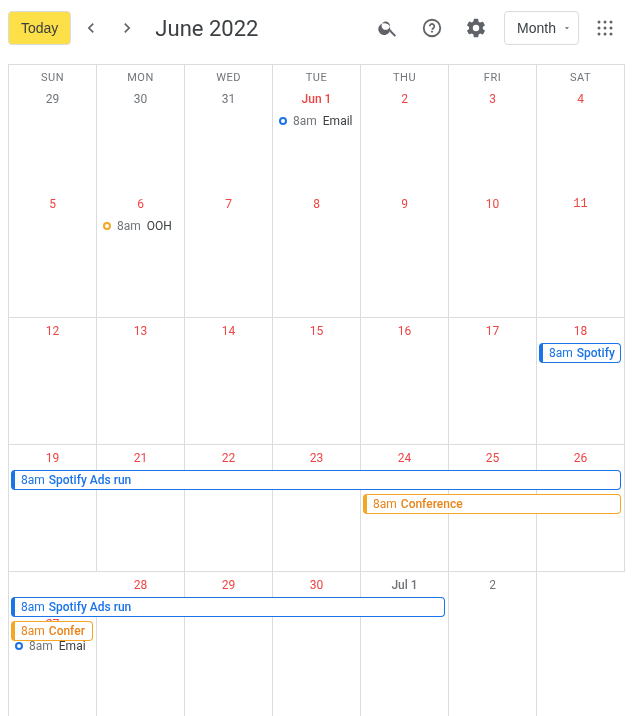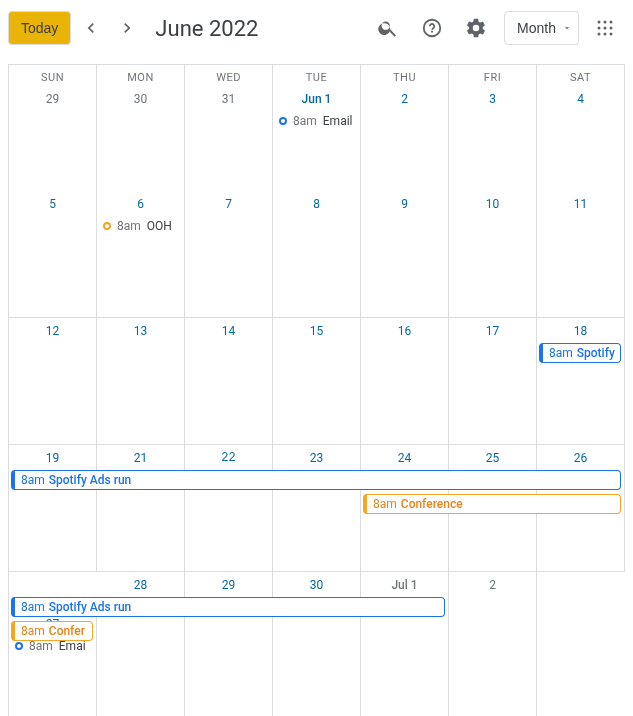--- a/index.html
+++ b/index.html
@@ -1,29 +1,29 @@
 <!DOCTYPE html>
 <html><head>
 <meta charset="utf-8">
 <style>
 * { box-sizing: border-box; margin: 0; padding: 0; }
 body { font-family: 'Google Sans', Roboto, Arial, sans-serif; background: #fff; color: #3c4043; width: 633px; }
 .header { display: flex; align-items: center; padding: 8px 8px 8px 8px; gap: 4px; }
-.today-btn { border: 1px solid #dadce0; background: #eab308; border-radius: 4px; padding: 8px 12px; font-size: 14px; color: #3c4043; cursor: pointer; }
+.today-btn { border: 1px solid #dadce0; background: #fde047; border-radius: 4px; padding: 8px 12px; font-size: 14px; color: #3c4043; cursor: pointer; }
 .nav-btn { width: 32px; height: 32px; border: none; background: none; border-radius: 50%; display: flex; align-items: center; justify-content: center; cursor: pointer; color: #5f6368; }
 .title { font-size: 22px; color: #3c4043; margin-left: 8px; flex: 0 0 auto; }
 .spacer { flex: 1; }
 .icon-btn { width: 40px; height: 40px; border: none; background: none; border-radius: 50%; display: flex; align-items: center; justify-content: center; cursor: pointer; color: #5f6368; }
 .view-sel { border: 1px solid #dadce0; background: #fff; border-radius: 4px; padding: 8px 6px 8px 12px; font-size: 14px; color: #3c4043; cursor: pointer; display: flex; align-items: center; gap: 6px; margin-left: 4px; justify-content: center; }
 .apps-btn { width: 40px; height: 40px; border: none; background: none; border-radius: 50%; display: flex; align-items: center; justify-content: center; cursor: pointer; color: #5f6368; margin-left: 2px; }
 .grid { border-top: 1px solid #dadce0; border-left: 1px solid #dadce0; margin: 8px 8px 0 8px; display: grid; grid-template-columns: repeat(7, 1fr); position: relative; }
 .dayhead { text-align: center; font-size: 11px; color: #70757a; padding: 6px 0 2px; border-right: 1px solid #dadce0; letter-spacing: 0.5px; }
 .cell { border-right: 1px solid #dadce0; border-bottom: 1px solid #dadce0; min-height: 125px; position: relative; padding-top: 2px; }
 .cell.short { min-height: 38px; border-bottom: none; }
-.daynum { text-align: center; font-size: 12px; color: #0369a1; padding: 4px 0 6px; }
+.daynum { text-align: center; font-size: 12px; color: #ef4444; padding: 4px 0 6px; }
 .daynum.faded { color: #70757a; }
 .daynum.firstday { font-weight: 500; }
 .ev-dot { display: flex; align-items: center; gap: 6px; padding: 2px 6px; font-size: 12px; color: #3c4043; cursor: pointer; border-radius: 4px; white-space: nowrap; overflow: hidden; }
 .ev-dot .dot { width: 8px; height: 8px; border-radius: 50%; border: 2px solid; flex-shrink: 0; }
 .ev-dot .time { color: #70757a; }
 .ev-dot .lbl { font-weight: 400; }
 .ev-bar { position: absolute; height: 20px; border: 1px solid; border-radius: 4px; background: #fff; font-size: 12px; padding: 1px 6px; cursor: pointer; white-space: nowrap; overflow: hidden; display: flex; align-items: center; gap: 4px; }
 .ev-bar .time { }
 .ev-bar .lbl { font-weight: 500; }
 .ev-bar.blue { border-color: #1a73e8; color: #1a73e8; border-left-width: 4px; }
@@ -147,21 +147,21 @@
     </div>
     <div class="cell" style="min-height: 127px;">
       <div class="daynum">8</div>
     </div>
     <div class="cell" style="min-height: 127px;">
       <div class="daynum">9</div>
     </div>
     <div class="cell" style="min-height: 127px;">
       <div class="daynum">10</div>
     </div>
-    <div class="cell" style="min-height: 127px;">
+    <div class="cell" style="min-height: 127px; font-family: Liberation Mono, monospace;">
       <div class="daynum">11</div>
     </div>
     <div class="cell" style="min-height: 127px;">
       <div class="daynum">12</div>
     </div>
     <div class="cell" style="min-height: 127px;">
       <div class="daynum">13</div>
     </div>
     <div class="cell" style="min-height: 127px;">
       <div class="daynum">14</div>
@@ -177,21 +177,21 @@
     </div>
     <div class="cell" style="min-height: 127px;">
       <div class="daynum">18</div>
     </div>
     <div class="cell" style="min-height: 127px;">
       <div class="daynum">19</div>
     </div>
     <div class="cell" style="min-height: 127px;">
       <div class="daynum">21</div>
     </div>
-    <div class="cell" style="min-height: 127px; font-family: Liberation Mono, monospace;">
+    <div class="cell" style="min-height: 127px;">
       <div class="daynum">22</div>
     </div>
     <div class="cell" style="min-height: 127px;">
       <div class="daynum">23</div>
     </div>
     <div class="cell" style="min-height: 127px;">
       <div class="daynum">24</div>
     </div>
     <div class="cell" style="min-height: 127px;">
       <div class="daynum">25</div>

